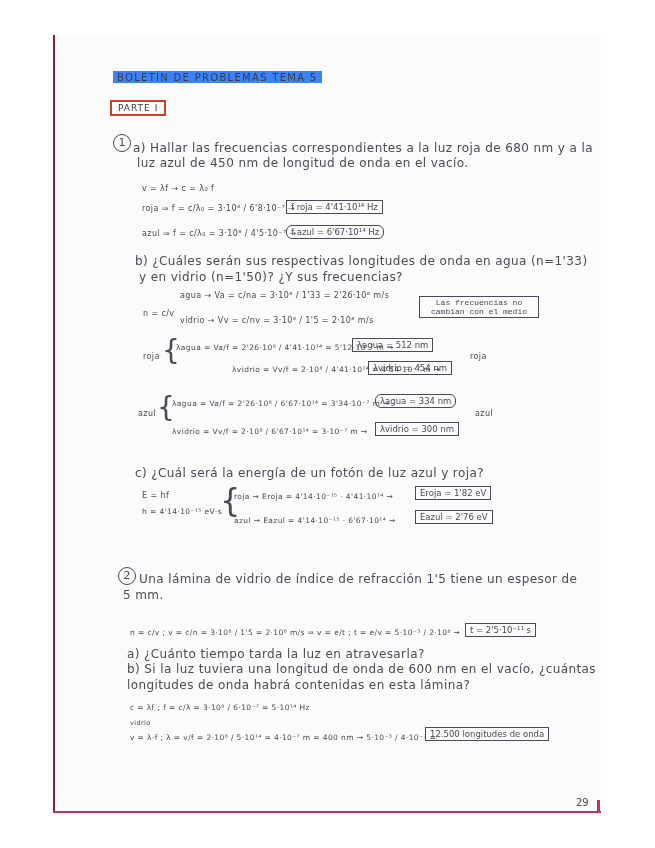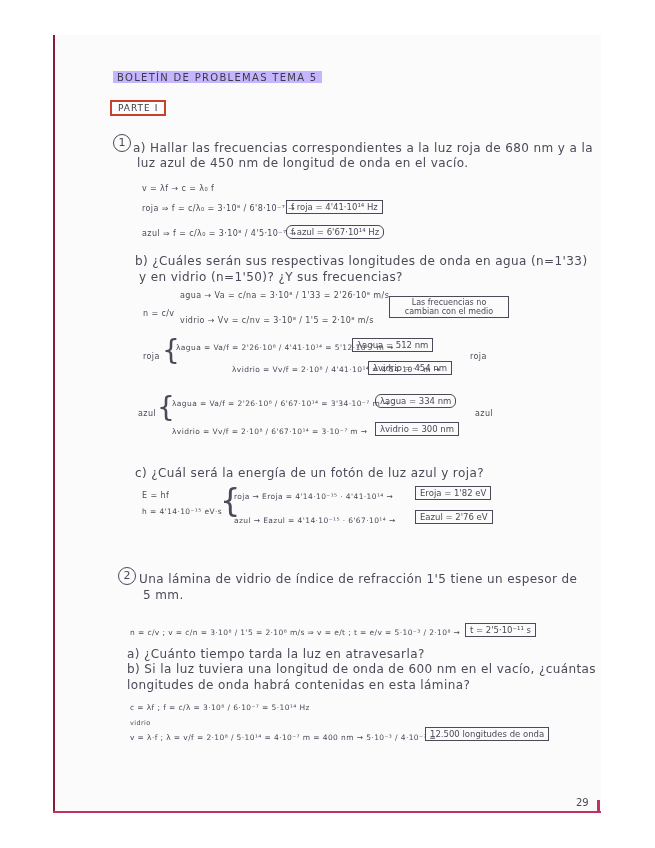--- a/index.html
+++ b/index.html
@@ -3,21 +3,21 @@
 <meta charset="utf-8">
 <style>
   html, body { margin:0; padding:0; }
   body { width:655px; height:848px; background:#ffffff; position:relative; overflow:hidden;
          font-family:"DejaVu Sans", sans-serif; color:#4a4a58; }
   .page { position:absolute; left:53px; top:35px; width:548px; height:777px; background:#fbfbfb; }
   .margin-left { position:absolute; left:53px; top:35px; width:2px; height:777px; background:#8a1a3a; }
   .margin-bottom { position:absolute; left:53px; top:811px; width:548px; height:2px; background:#c4315f; }
   .page-num-mark { position:absolute; left:597px; top:800px; width:3px; height:12px; background:#c4315f; }
   .t { position:absolute; white-space:nowrap; font-size:12px; letter-spacing:0.4px; }
-  .title { position:absolute; left:113px; top:71px; background:#c4b5fd; padding:1px 4px 0 4px;
+  .title { position:absolute; left:113px; top:71px; background:#3b82f6; padding:1px 4px 0 4px;
            font-size:10px; letter-spacing:1.3px; color:#3a3a44; }
   .parte { position:absolute; left:110px; top:100px; border:2px solid #c9402b; padding:1px 6px;
            font-size:9px; letter-spacing:1px; color:#3a3a44; }
   .num { position:absolute; width:16px; height:16px; border:1.3px solid #4a4a58; border-radius:50%;
          font-size:11px; text-align:center; line-height:16px; }
   .box { position:absolute; border:1.2px solid #4a4a58; padding:1px 4px; font-size:8.5px; white-space:nowrap; }
   .f { font-size:8px; }
   .small { font-size:7.5px; }
   .brace { position:absolute; font-size:28px; color:#4a4a58; line-height:1; }
   .pg { position:absolute; left:576px; top:797px; font-size:10px; color:#4a4a58; }
@@ -40,21 +40,21 @@
 <div class="t f" style="left:142px;top:204px;">roja ⇒ f = c/λ₀ = 3·10⁸ / 6'8·10⁻⁷ →</div>
 <div class="box" style="left:286px;top:200px;">f roja = 4'41·10¹⁴ Hz</div>
 <div class="t f" style="left:142px;top:229px;">azul ⇒ f = c/λ₀ = 3·10⁸ / 4'5·10⁻⁷ →</div>
 <div class="box" style="left:286px;top:225px;border-radius:6px;">f azul = 6'67·10¹⁴ Hz</div>
 
 <div class="t" style="left:135px;top:254px;">b) ¿Cuáles serán sus respectivas longitudes de onda en agua (n=1'33)</div>
 <div class="t" style="left:139px;top:270px;">y en vidrio (n=1'50)? ¿Y sus frecuencias?</div>
 <div class="t f" style="left:143px;top:294px;margin-top:15px;">n = c/v</div>
 <div class="t f" style="left:180px;top:291px;">agua → Va = c/na = 3·10⁸ / 1'33 = 2'26·10⁸ m/s</div>
 <div class="t f" style="left:180px;top:316px;">vidrio → Vv = c/nv = 3·10⁸ / 1'5 = 2·10⁸ m/s</div>
-<div class="box" style="left:389px;top:296px;width:110px;white-space:normal;text-align:center;font-size:8px;">Las frecuencias no cambian con el medio</div>
+<div class="box" style="left:419px;top:296px;width:110px;white-space:normal;text-align:center;font-size:8px;font-family:Liberation Mono, monospace;">Las frecuencias no cambian con el medio</div>
 
 <div class="t f" style="left:143px;top:352px;">roja</div>
 <div class="brace" style="left:162px;top:337px;">{</div>
 <div class="t small" style="left:176px;top:343px;">λagua = Va/f = 2'26·10⁸ / 4'41·10¹⁴ = 5'12·10⁻⁷ m →</div>
 <div class="box" style="left:352px;top:338px;">λagua = 512 nm</div>
 <div class="t small" style="left:192px;top:365px;margin-left:40px;">λvidrio = Vv/f = 2·10⁸ / 4'41·10¹⁴ = 4'54·10⁻⁷ m →</div>
 <div class="box" style="left:368px;top:361px;">λvidrio = 454 nm</div>
 <div class="t f" style="left:470px;top:352px;">roja</div>
 
 <div class="t f" style="left:138px;top:409px;">azul</div>
@@ -69,21 +69,21 @@
 <div class="t f" style="left:142px;top:491px;">E = hf</div>
 <div class="t small" style="left:142px;top:507px;">h = 4'14·10⁻¹⁵ eV·s</div>
 <div class="brace" style="left:220px;top:484px;font-size:32px;">{</div>
 <div class="t small" style="left:234px;top:492px;">roja → Eroja = 4'14·10⁻¹⁵ · 4'41·10¹⁴ →</div>
 <div class="box" style="left:415px;top:486px;">Eroja = 1'82 eV</div>
 <div class="t small" style="left:234px;top:516px;">azul → Eazul = 4'14·10⁻¹⁵ · 6'67·10¹⁴ →</div>
 <div class="box" style="left:415px;top:510px;">Eazul = 2'76 eV</div>
 
 <div class="num" style="left:118px;top:567px;">2</div>
 <div class="t" style="left:139px;top:572px;">Una lámina de vidrio de índice de refracción 1'5 tiene un espesor de</div>
-<div class="t" style="left:143px;top:588px;text-align:right;">5 mm.</div>
+<div class="t" style="left:123px;top:588px;text-align:right;">5 mm.</div>
 <div class="t" style="left:127px;top:605px;margin-top:42px;">a) ¿Cuánto tiempo tarda la luz en atravesarla?</div>
 <div class="t small" style="left:130px;top:628px;">n = c/v ; v = c/n = 3·10⁸ / 1'5 = 2·10⁸ m/s ⇒ v = e/t ; t = e/v = 5·10⁻³ / 2·10⁸ →</div>
 <div class="box" style="left:465px;top:623px;">t = 2'5·10⁻¹¹ s</div>
 
 <div class="t" style="left:127px;top:662px;">b) Si la luz tuviera una longitud de onda de 600 nm en el vacío, ¿cuántas</div>
 <div class="t" style="left:127px;top:678px;">longitudes de onda habrá contenidas en esta lámina?</div>
 <div class="t small" style="left:130px;top:703px;">c = λf ; f = c/λ = 3·10⁸ / 6·10⁻⁷ = 5·10¹⁴ Hz</div>
 <div class="t" style="left:130px;top:719px;font-size:6.5px;">vidrio</div>
 <div class="t small" style="left:130px;top:733px;">v = λ·f ; λ = v/f = 2·10⁸ / 5·10¹⁴ = 4·10⁻⁷ m = 400 nm → 5·10⁻³ / 4·10⁻⁷ =</div>
 <div class="box" style="left:425px;top:727px;">12.500 longitudes de onda</div>

